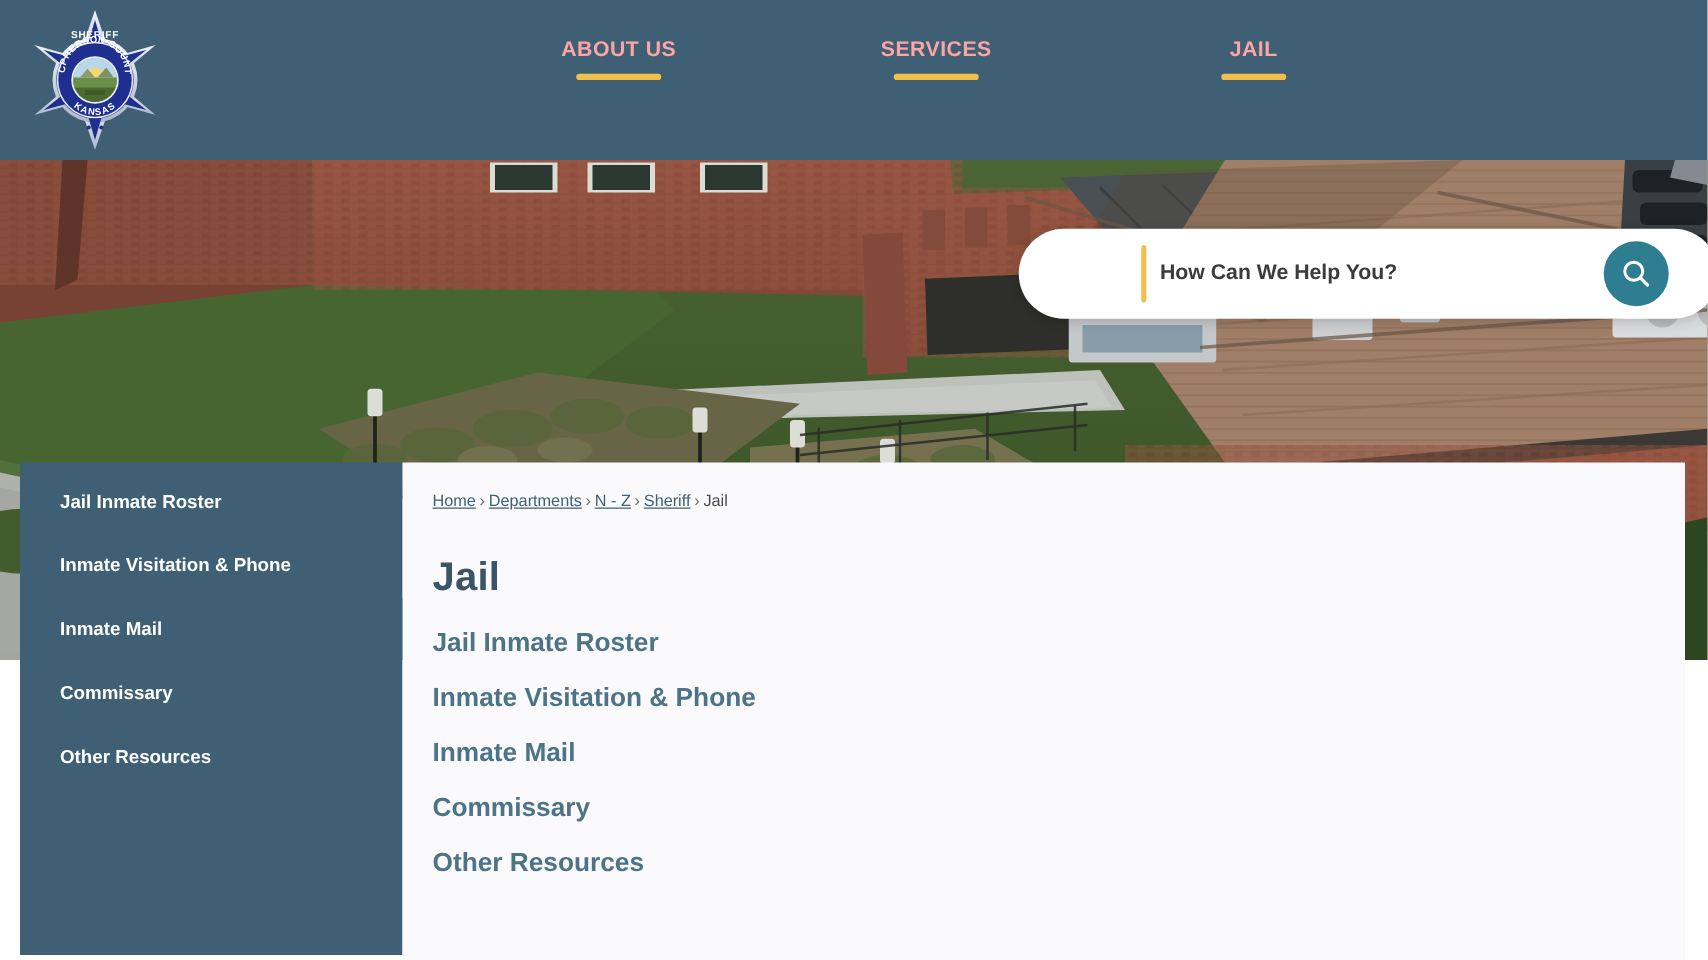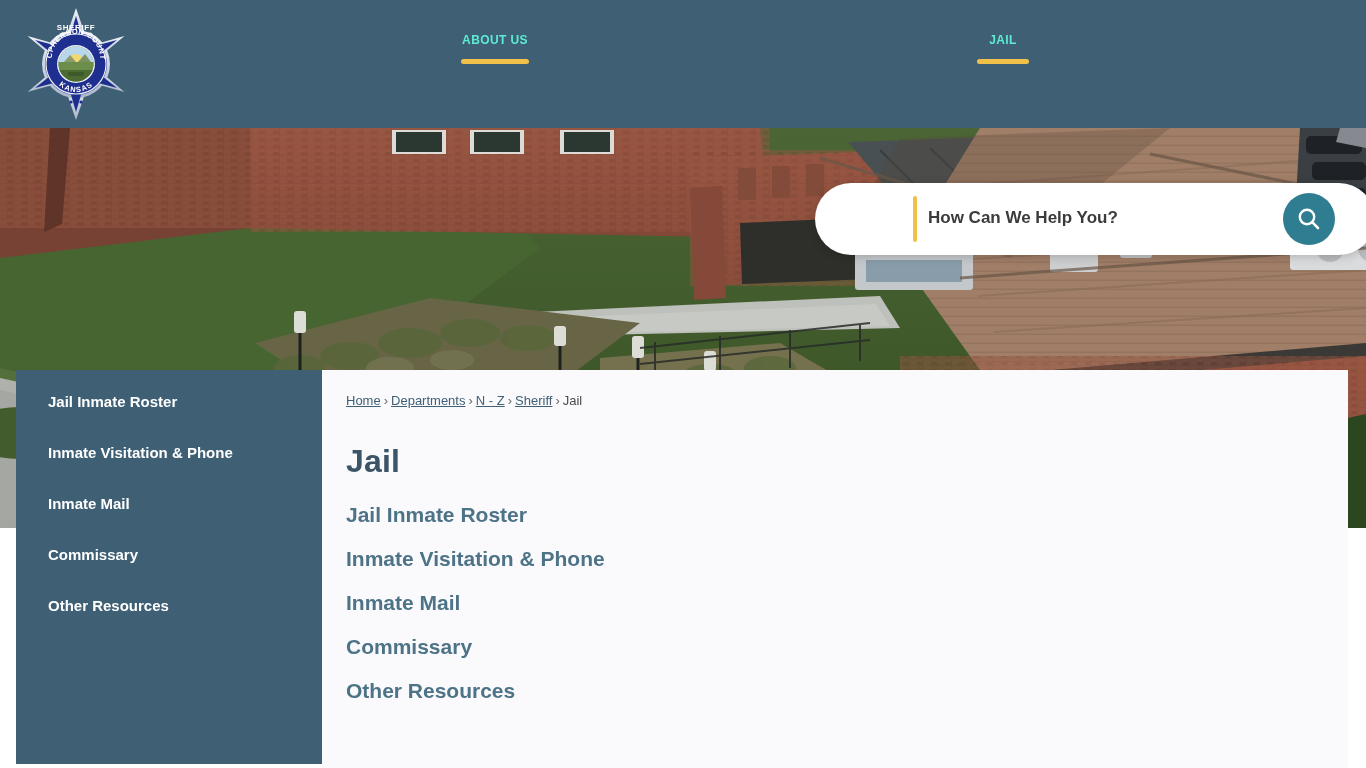--- a/index.html
+++ b/index.html
@@ -36,22 +36,22 @@
   .nav-item {
     position: absolute;
     top: 28px;
     display: flex;
     flex-direction: column;
     align-items: center;
     cursor: pointer;
     user-select: none;
   }
   .nav-label {
-    color: #5eead4;
-    font-size: 12px;
+    color: #fca5a5;
+    font-size: 17px;
     font-weight: bold;
     letter-spacing: 0.4px;
     line-height: 24px;
     white-space: nowrap;
   }
   .nav-underline {
     margin-top: 7px;
     width: 100%;
     min-width: 52px;
     height: 5px;
@@ -518,20 +518,24 @@
         </g>
       </g>
     </svg>
   </div>
 
   <nav class="main-nav">
     <div class="nav-item n0">
       <span class="nav-label">ABOUT US</span>
       <span class="nav-underline"></span>
     </div>
+    <div class="nav-item n1">
+      <span class="nav-label">SERVICES</span>
+      <span class="nav-underline"></span>
+    </div>
     <div class="nav-item n2">
       <span class="nav-label">JAIL</span>
       <span class="nav-underline"></span>
     </div>
   </nav>
 </header>
 
 <div class="search-bar"></div>
 
 <div class="fb-icon" style="z-index:22;">

